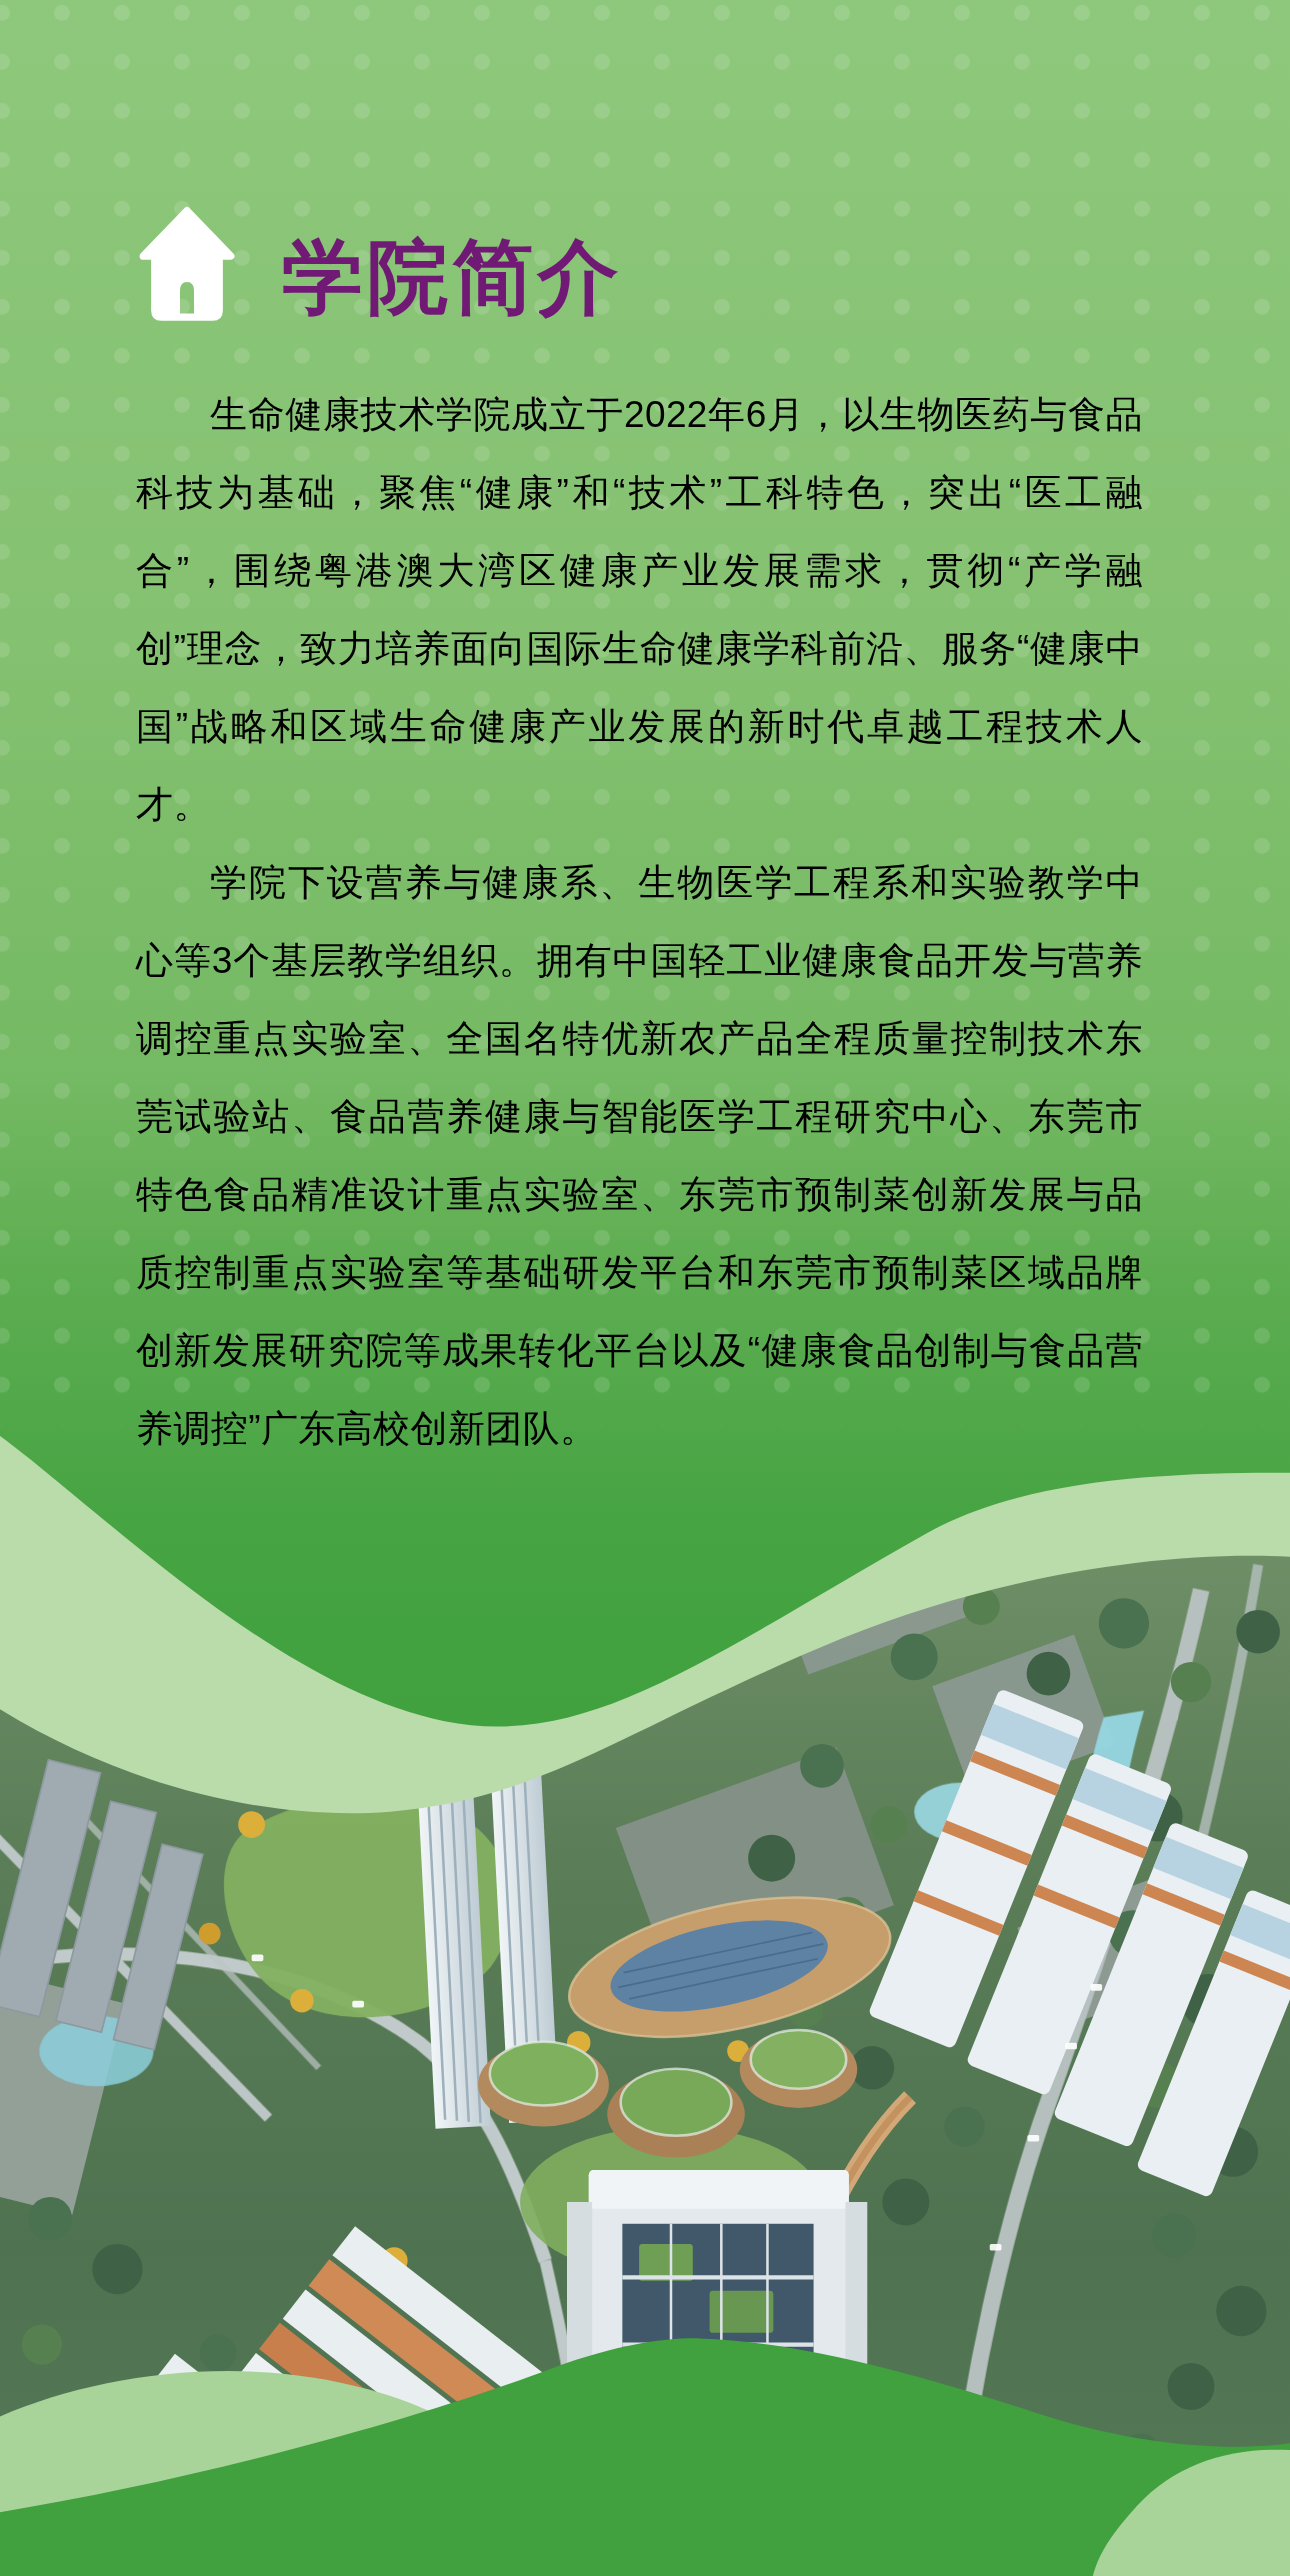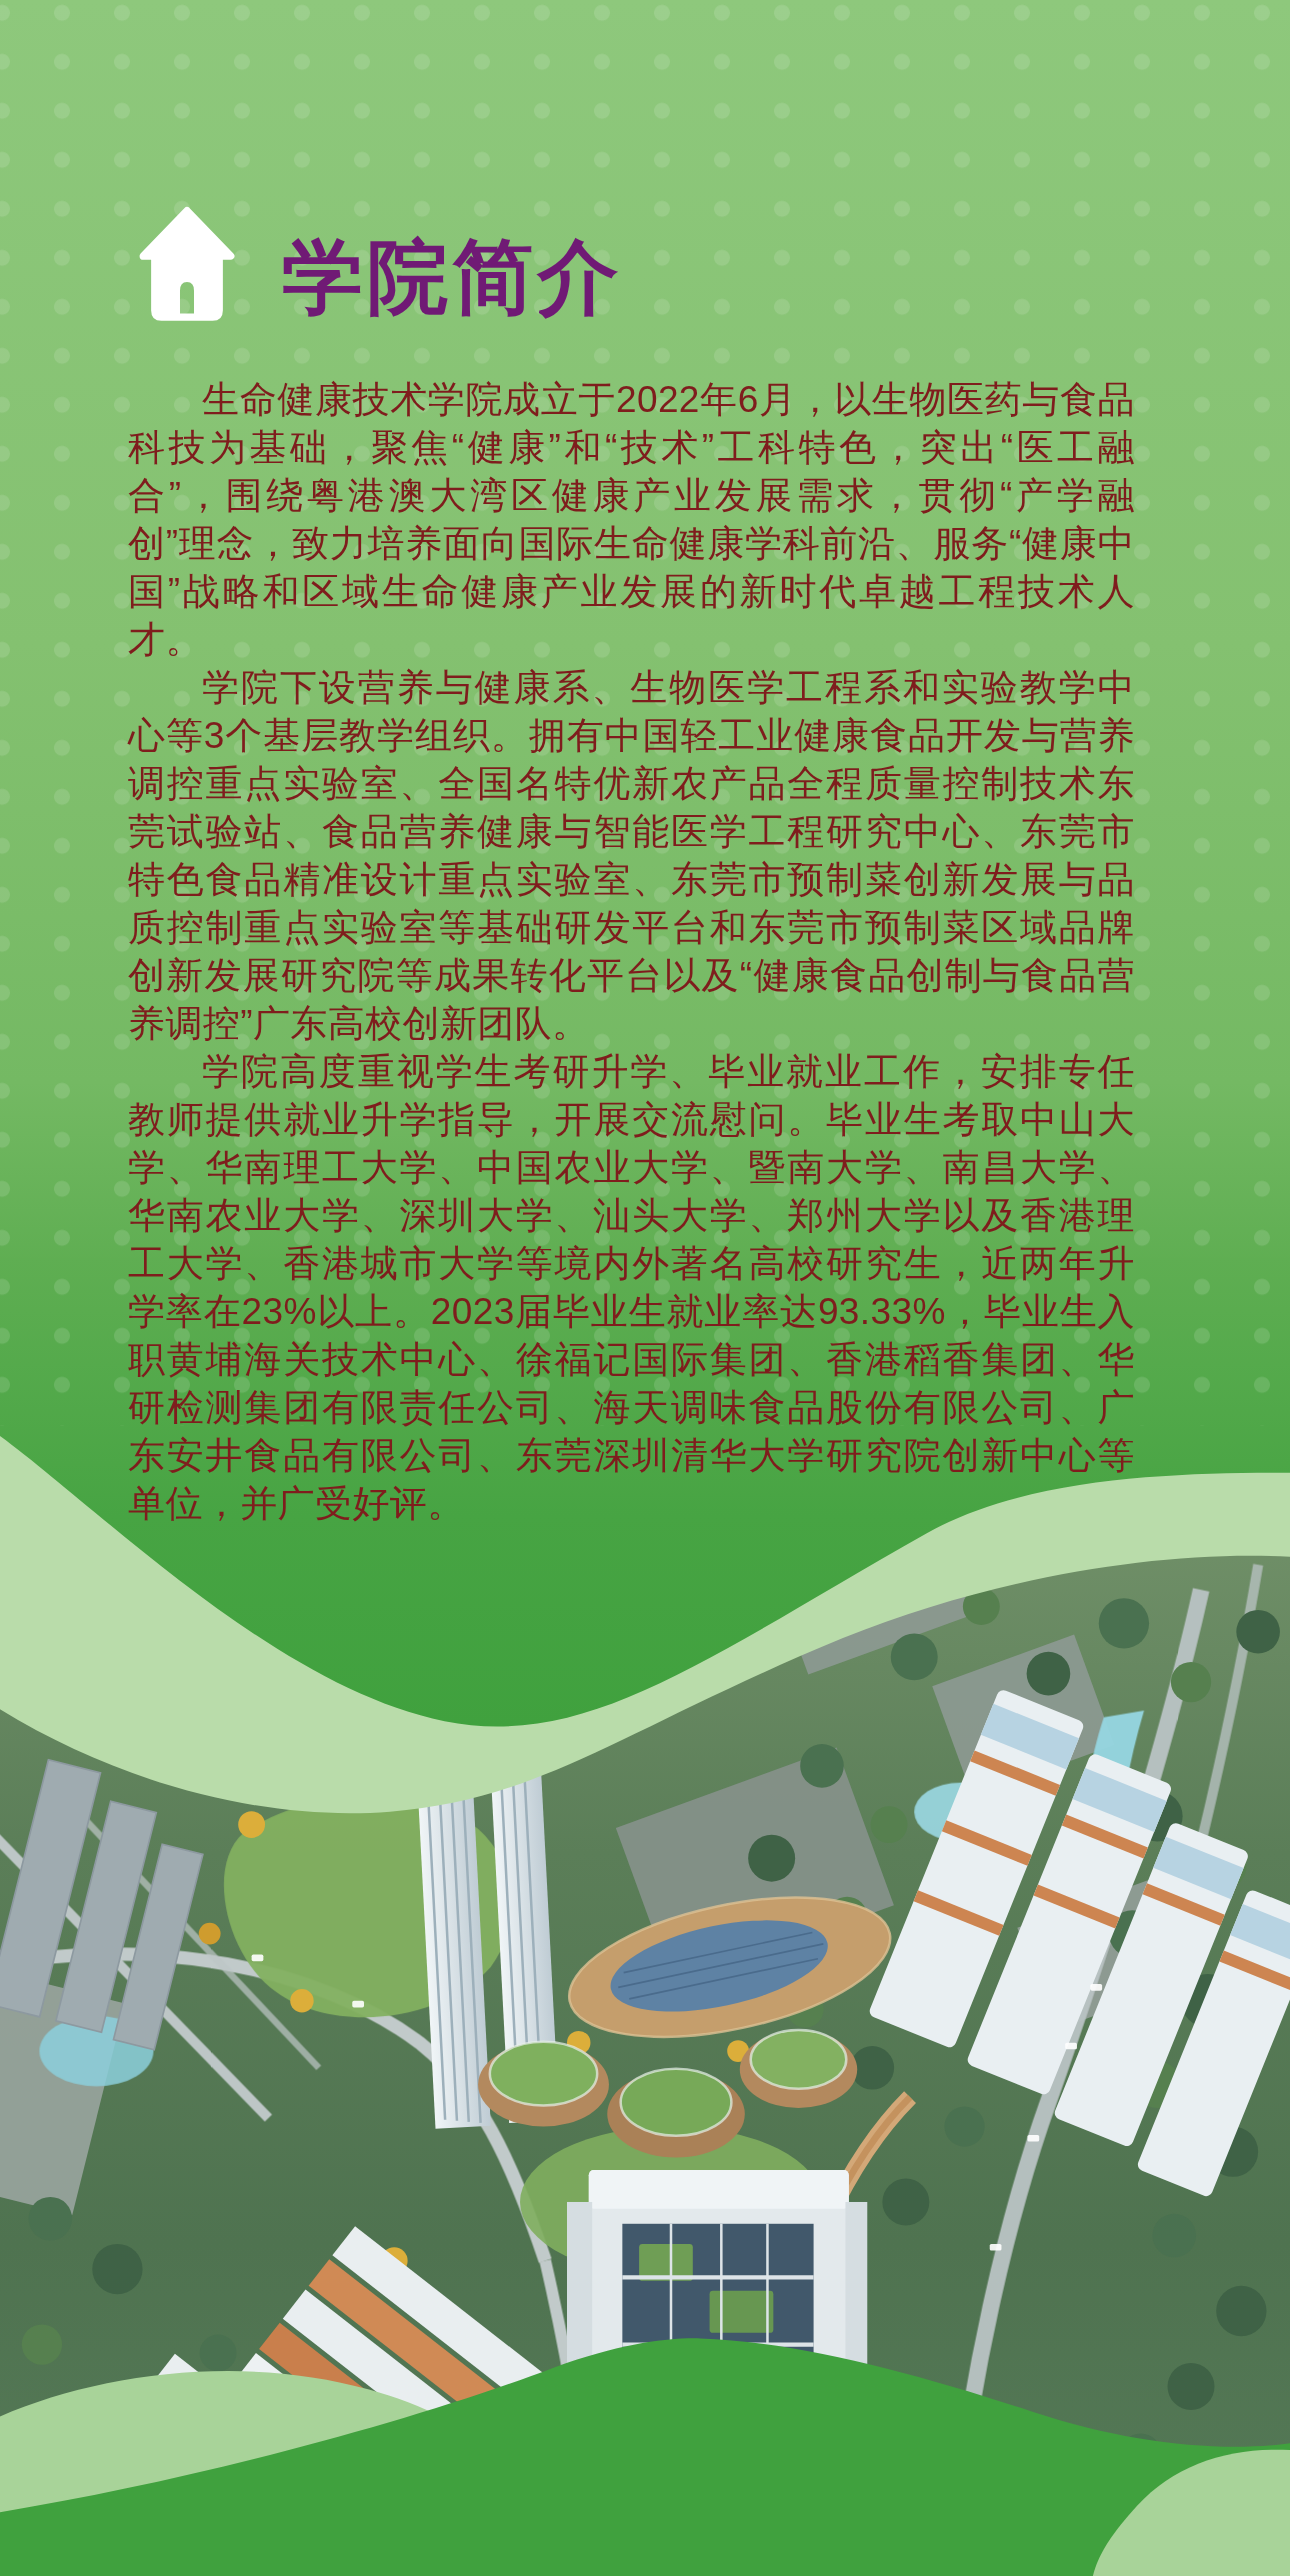--- a/index.html
+++ b/index.html
@@ -28,22 +28,22 @@
   .home-badge{position:absolute;left:0;top:0;width:126px;height:127px;}
   .page-title{
     position:absolute;left:158px;top:18.5px;margin:0;
     color:#701a75;font-size:81px;font-weight:700;letter-spacing:4.2px;white-space:nowrap;
   }
   .watermark{
     position:absolute;left:144px;top:94px;
     color:rgba(255,255,255,0.20);font-size:69px;font-weight:800;letter-spacing:1.7px;white-space:nowrap;
   }
   .intro{
-    top:376px;left:128px;width:1007px;z-index:6;
-    color:#7f1d1d;font-size:37px;line-height:48px;text-align:justify;letter-spacing:0.4px;
+    top:376px;left:136px;width:1007px;z-index:6;
+    color:#000000;font-size:37px;line-height:78px;text-align:justify;letter-spacing:0.4px;
   }
   .intro p{margin:0;text-indent:2em;}
   svg{display:block;}
 </style>
 </head>
 <body>
 
 <div class="layer bg"></div>
 <div class="layer dots"></div>
 
@@ -297,15 +297,14 @@
       <path fill="#ffffff" fill-rule="evenodd" stroke="#ffffff" stroke-width="9" stroke-linejoin="round" d="M62,7 L115,62 L101,62 L101,128 Q101,136 93,136 L31,136 Q23,136 23,128 L23,62 L9,62 Z
            M49,136 L49,104 Q49,89 62,89 Q75,89 75,104 L75,136 Z"></path>
     </svg>
   </span>
   <h1 class="page-title">学院简介</h1>
 </div>
 
 <div class="layer intro">
   <p>生命健康技术学院成立于2022年6月，以生物医药与食品科技为基础，聚焦“健康”和“技术”工科特色，突出“医工融合”，围绕粤港澳大湾区健康产业发展需求，贯彻“产学融创”理念，致力培养面向国际生命健康学科前沿、服务“健康中国”战略和区域生命健康产业发展的新时代卓越工程技术人才。</p>
   <p>学院下设营养与健康系、生物医学工程系和实验教学中心等3个基层教学组织。拥有中国轻工业健康食品开发与营养调控重点实验室、全国名特优新农产品全程质量控制技术东莞试验站、食品营养健康与智能医学工程研究中心、东莞市特色食品精准设计重点实验室、东莞市预制菜创新发展与品质控制重点实验室等基础研发平台和东莞市预制菜区域品牌创新发展研究院等成果转化平台以及“健康食品创制与食品营养调控”广东高校创新团队。</p>
-  <p>学院高度重视学生考研升学、毕业就业工作，安排专任教师提供就业升学指导，开展交流慰问。毕业生考取中山大学、华南理工大学、中国农业大学、暨南大学、南昌大学、华南农业大学、深圳大学、汕头大学、郑州大学以及香港理工大学、香港城市大学等境内外著名高校研究生，近两年升学率在23%以上。2023届毕业生就业率达93.33%，毕业生入职黄埔海关技术中心、徐福记国际集团、香港稻香集团、华研检测集团有限责任公司、海天调味食品股份有限公司、广东安井食品有限公司、东莞深圳清华大学研究院创新中心等单位，并广受好评。</p>
 </div>
 
 
 </body></html>

